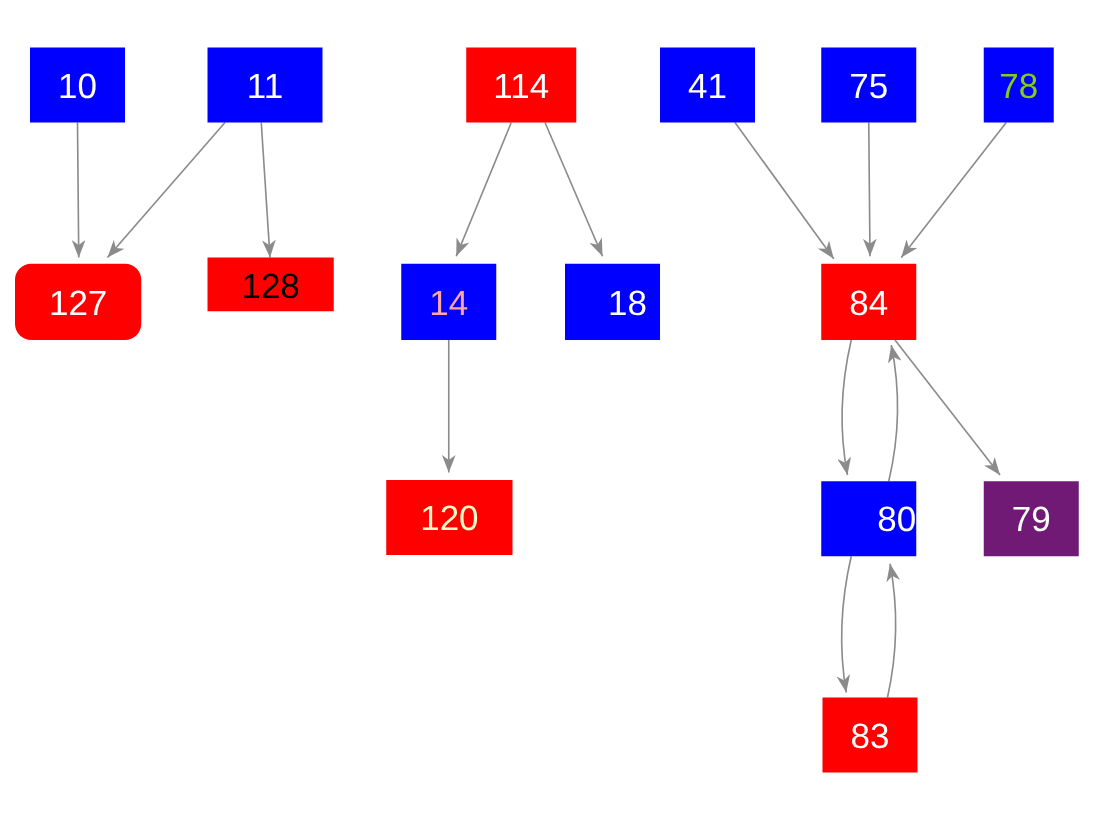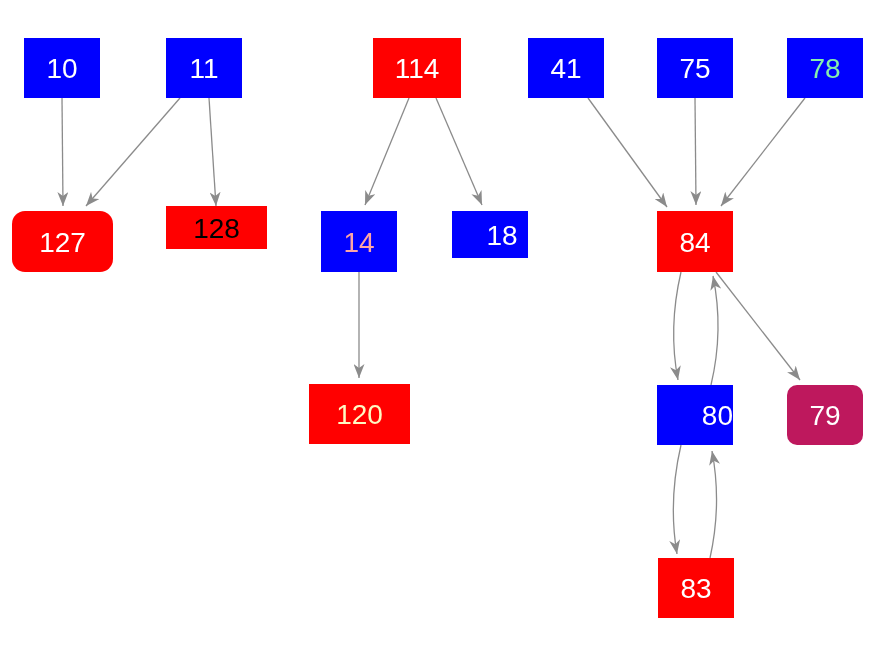--- a/index.html
+++ b/index.html
@@ -61,56 +61,56 @@
         <path d="M681,272 Q668,328 678,380" fill="none" stroke="#8b8b8b" stroke-width="1.3" marker-end="url(#arrowhead)"></path>
         <path d="M711,385 Q724,330 713,276" fill="none" stroke="#8b8b8b" stroke-width="1.3" marker-end="url(#arrowhead)"></path>
         <path d="M681,445 Q668,501 677,554" fill="none" stroke="#8b8b8b" stroke-width="1.3" marker-end="url(#arrowhead)"></path>
         <path d="M710,558 Q722,504 712,451" fill="none" stroke="#8b8b8b" stroke-width="1.3" marker-end="url(#arrowhead)"></path>
       </g>
   </svg>
   <div id="node-layer">
       <div class="node" style="left: 24px; top: 38px; width: 76px; height: 60px; background: rgb(0, 0, 255); color: rgb(255, 255, 255);">
         <span>10</span>
       </div>
-      <div class="node" style="left: 166px; top: 38px; width: 76px; height: 60px; background: rgb(0, 0, 255); color: rgb(255, 255, 255);">
+      <div class="node" style="left: 166px; top: 38px; width: 92px; height: 60px; background: rgb(0, 0, 255); color: rgb(255, 255, 255);">
         <span>11</span>
       </div>
       <div class="node" style="left: 373px; top: 38px; width: 88px; height: 60px; background: rgb(255, 0, 0); color: rgb(255, 255, 255);">
         <span>114</span>
       </div>
       <div class="node" style="left: 528px; top: 38px; width: 76px; height: 60px; background: rgb(0, 0, 255); color: rgb(255, 255, 255);">
         <span>41</span>
       </div>
       <div class="node" style="left: 657px; top: 38px; width: 76px; height: 60px; background: rgb(0, 0, 255); color: rgb(255, 255, 255);">
         <span>75</span>
       </div>
-      <div class="node" style="left: 787px; top: 38px; width: 76px; height: 60px; background: rgb(0, 0, 255); color: #86efac;">
+      <div class="node" style="left: 787px; top: 38px; width: 56px; height: 60px; background: rgb(0, 0, 255); color: #84cc16;">
         <span>78</span>
       </div>
       <div class="node" style="left: 12px; top: 211px; width: 101px; height: 61px; background: rgb(255, 0, 0); color: rgb(255, 255, 255); border-radius: 13px;">
         <span>127</span>
       </div>
       <div class="node" style="left: 166px; top: 206px; width: 101px; height: 43px; background: rgb(255, 0, 0); color: #000000;">
         <span>128</span>
       </div>
       <div class="node" style="left: 321px; top: 211px; width: 76px; height: 61px; background: rgb(0, 0, 255); color: #fca5a5;">
         <span>14</span>
       </div>
-      <div class="node" style="left: 452px; top: 211px; width: 76px; height: 47px; background: rgb(0, 0, 255); color: rgb(255, 255, 255); padding-left: 24px;">
+      <div class="node" style="left: 452px; top: 211px; width: 76px; height: 61px; background: rgb(0, 0, 255); color: rgb(255, 255, 255); padding-left: 24px;">
         <span>18</span>
       </div>
       <div class="node" style="left: 657px; top: 211px; width: 76px; height: 61px; background: rgb(255, 0, 0); color: rgb(255, 255, 255);">
         <span>84</span>
       </div>
       <div class="node" style="left: 309px; top: 384px; width: 101px; height: 60px; background: rgb(255, 0, 0); color: #fef9c3;">
         <span>120</span>
       </div>
       <div class="node" style="left: 657px; top: 385px; width: 76px; height: 60px; background: rgb(0, 0, 255); color: rgb(255, 255, 255); justify-content: flex-end;">
         <span>80</span>
       </div>
-      <div class="node" style="left: 787px; top: 385px; width: 76px; height: 60px; background: #be185d; color: rgb(255, 255, 255); border-radius: 10px;">
+      <div class="node" style="left: 787px; top: 385px; width: 76px; height: 60px; background: #701a75; color: rgb(255, 255, 255);">
         <span>79</span>
       </div>
       <div class="node" style="left: 658px; top: 558px; width: 76px; height: 60px; background: rgb(255, 0, 0); color: rgb(255, 255, 255); justify-content: center;">
         <span>83</span>
       </div>
     </div>
 </div>
 
 </body></html>

